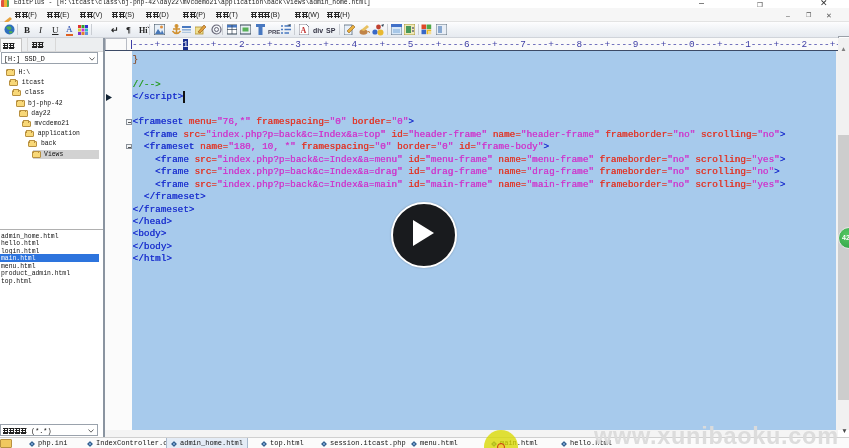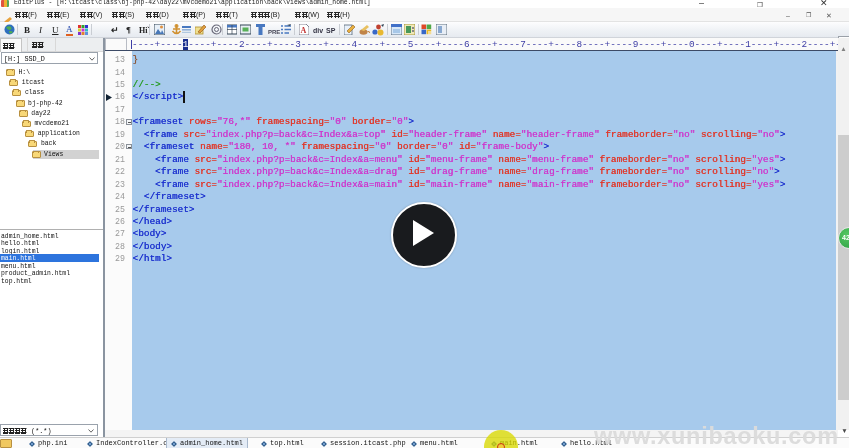--- a/index.html
+++ b/index.html
@@ -286,54 +286,37 @@
 <div class="abs" id="panelborder"></div>
 
 <div class="abs" id="corner"></div>
 <div class="abs" style="left:838px;top:36px;width:11px;height:8px;background:#fdfdfd;border:1px solid #9aa0a8;border-right:none;"></div>
 <div class="abs" id="ruler">
       <div style="position:absolute;left:5px;top:0px;font-family:'Liberation Mono',monospace;font-size:9.4px;line-height:13px;color:#3d3da5;white-space:pre;">----+----<span style="background:#1b2f8d;color:#fff;">1</span>----+----2----+----3----+----4----+----5----+----6----+----7----+----8----+----9----+----0----+----1----+----2----+---</div>
 <div style="position:absolute;left:4px;top:2px;width:1px;height:9px;background:#3d3da5;"></div>
     </div>
 <div class="abs" id="ruleredge"></div>
 <div class="abs" id="gutter">
-  <div id="gutnum">13
-14
-15
-16
-17
-18
-19
-20
-21
-22
-23
-24
-25
-26
-27
-28
-29</div>
   <svg class="abs" style="left:1px;top:42.5px;" width="6" height="7">
         <polygon points="0,0 6,3.5 0,7" fill="#123"></polygon>
       </svg>
   <div class="abs" style="left:21px;top:68px;width:5.5px;height:5.5px;border:0.8px solid #8a9098;background:#f4f6f8;">
         <div style="position:absolute;left:1px;top:1.8px;width:2.8px;height:0.8px;background:#555;"></div>
       </div>
   <div class="abs" style="left:21px;top:92.8px;width:5.5px;height:5.5px;border:0.8px solid #8a9098;background:#f4f6f8;">
         <div style="position:absolute;left:1px;top:1.8px;width:2.8px;height:0.8px;background:#555;"></div>
       </div>
 </div>
 <div class="abs" id="codearea">
 <div id="codetext"><span class="br">}</span>
 
 <span class="cm">//--&gt;</span>
 <span class="t">&lt;/script&gt;</span>
 
-<span class="t">&lt;frameset </span><span class="a">rows=</span><span class="v">"76,*"</span> <span class="a">framespacing=</span><span class="v">"0"</span> <span class="a">border=</span><span class="v">"0"</span><span class="t">&gt;</span>
+<span class="t">&lt;frameset </span><span class="a">menu=</span><span class="v">"76,*"</span> <span class="a">framespacing=</span><span class="v">"0"</span> <span class="a">border=</span><span class="v">"0"</span><span class="t">&gt;</span>
   <span class="t">&lt;frame </span><span class="a">src=</span><span class="v">"index.php?p=back&amp;c=Index&amp;a=top"</span> <span class="a">id=</span><span class="v">"header-frame"</span> <span class="a">name=</span><span class="v">"header-frame"</span> <span class="a">frameborder=</span><span class="v">"no"</span> <span class="a">scrolling=</span><span class="v">"no"</span><span class="t">&gt;</span>
   <span class="t">&lt;frameset </span><span class="a">name=</span><span class="v">"180, 10, *"</span> <span class="a">framespacing=</span><span class="v">"0"</span> <span class="a">border=</span><span class="v">"0"</span> <span class="a">id=</span><span class="v">"frame-body"</span><span class="t">&gt;</span>
     <span class="t">&lt;frame </span><span class="a">src=</span><span class="v">"index.php?p=back&amp;c=Index&amp;a=menu"</span> <span class="a">id=</span><span class="v">"menu-frame"</span> <span class="a">name=</span><span class="v">"menu-frame"</span> <span class="a">frameborder=</span><span class="v">"no"</span> <span class="a">scrolling=</span><span class="v">"yes"</span><span class="t">&gt;</span>
     <span class="t">&lt;frame </span><span class="a">src=</span><span class="v">"index.php?p=back&amp;c=Index&amp;a=drag"</span> <span class="a">id=</span><span class="v">"drag-frame"</span> <span class="a">name=</span><span class="v">"drag-frame"</span> <span class="a">frameborder=</span><span class="v">"no"</span> <span class="a">scrolling=</span><span class="v">"no"</span><span class="t">&gt;</span>
     <span class="t">&lt;frame </span><span class="a">src=</span><span class="v">"index.php?p=back&amp;c=Index&amp;a=main"</span> <span class="a">id=</span><span class="v">"main-frame"</span> <span class="a">name=</span><span class="v">"main-frame"</span> <span class="a">frameborder=</span><span class="v">"no"</span> <span class="a">scrolling=</span><span class="v">"yes"</span><span class="t">&gt;</span>
   <span class="t">&lt;/frameset&gt;</span>
 <span class="t">&lt;/frameset&gt;</span>
 <span class="t">&lt;/head&gt;</span>
 <span class="t">&lt;body&gt;</span>
 <span class="t">&lt;/body&gt;</span>

